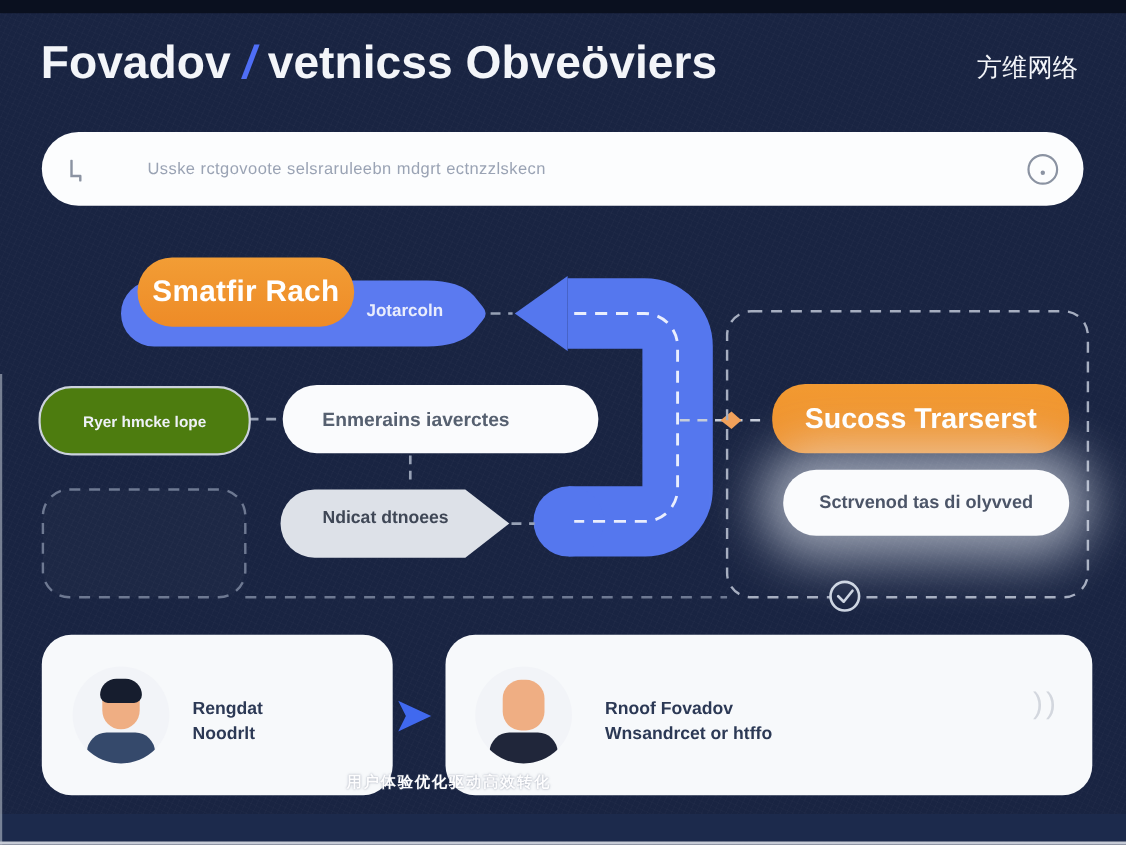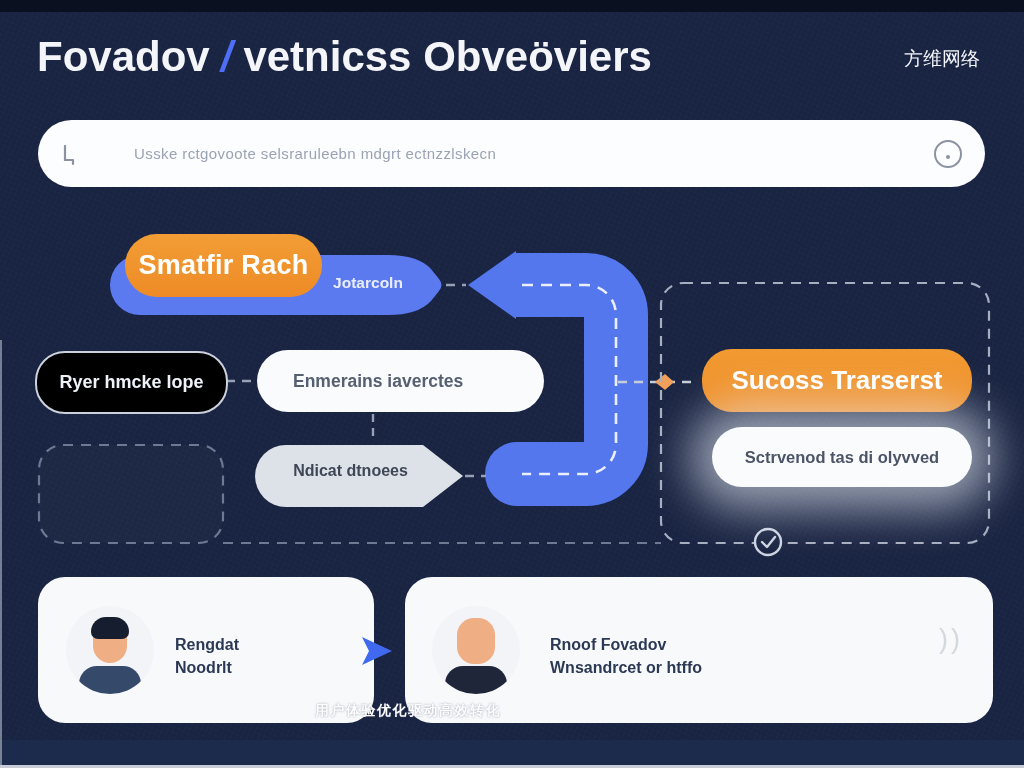--- a/index.html
+++ b/index.html
@@ -9,45 +9,45 @@
   #stage::before{content:"";position:absolute;inset:0;z-index:0;pointer-events:none;
     background:repeating-linear-gradient(115deg,rgba(255,255,255,.016) 0 1px,transparent 1px 5px),
                repeating-linear-gradient(25deg,rgba(255,255,255,.013) 0 1px,transparent 1px 5px);}
   .abs{position:absolute;}
   #top-strip{left:0;top:0;width:1024px;height:12px;background:#0a101f;z-index:3;}
   #left-edge{left:0;top:340px;width:2px;height:428px;background:rgba(195,202,214,.55);z-index:3;}
   #bottom-band{left:0;top:740px;width:1024px;height:25px;background:#1c2a4c;z-index:1;}
   #bottom-line{left:0;top:765px;width:1024px;height:3px;background:#c6cbd6;z-index:3;}
   #page-title{left:37px;top:33px;font-size:42px;font-weight:800;color:#f3f5f9;letter-spacing:0;white-space:nowrap;z-index:2;}
   #page-title .slash{color:#4f6ef6;font-style:italic;padding:0 11px;}
-  #brand{right:44px;top:46px;font-size:19px;color:#f3f5f9;font-weight:500;z-index:2;}
+  #brand{right:44px;top:46px;font-size:23px;color:#f3f5f9;font-weight:500;z-index:2;}
   #search-bar{left:38px;top:120px;width:947px;height:67px;border-radius:34px;background:#fcfdfe;z-index:2;}
   #search-placeholder{left:96px;top:0;height:67px;display:flex;align-items:center;font-size:15px;color:#9aa3b4;letter-spacing:.4px;}
   #cursor-icon{left:62px;top:145px;z-index:3;}
   #search-circle-icon{right:62px;top:140px;width:24px;height:24px;border:2px solid #8b93a2;border-radius:50%;z-index:3;}
   #search-circle-icon i{position:absolute;left:10px;top:13px;width:4px;height:4px;border-radius:50%;background:#8b93a2;}
   
   .pill{display:flex;align-items:center;justify-content:center;z-index:2;}
   #smart-pill{left:125px;top:234px;width:197px;height:63px;border-radius:32px;
     background:linear-gradient(180deg,#f29d35,#ee8b27);color:#fff;font-size:27px;font-weight:800;letter-spacing:.3px;}
   #bluepill-label{left:318px;top:274px;width:100px;text-align:center;color:#e9edfc;font-size:15.5px;font-weight:700;z-index:2;}
   #system-pill{left:703px;top:258px;width:212px;height:54px;border-radius:28px;border:2px solid #ccd2dd;background:#192442;
     color:#eef1f7;font-size:16.5px;font-weight:600;justify-content:flex-start;padding-left:27px;box-sizing:border-box;}
-  #ryer-pill{left:35px;top:351px;width:189px;height:59px;border-radius:30px;border:2px solid #ccd2dd;background:#000000;
-    color:#eef1f7;font-size:18px;font-weight:600;}
+  #ryer-pill{left:35px;top:351px;width:189px;height:59px;border-radius:30px;border:2px solid #ccd2dd;background:#4d7c0f;
+    color:#eef1f7;font-size:14px;font-weight:600;}
   #white-pill{left:257px;top:350px;width:287px;height:62px;border-radius:31px;background:#fafbfd;
     color:#566070;font-size:17.5px;font-weight:600;justify-content:flex-start;padding-left:36px;box-sizing:border-box;}
   #chevron-label{left:268px;top:462px;width:165px;text-align:center;color:#3f4756;font-size:16px;font-weight:600;z-index:2;}
   #success-box{left:702px;top:349px;width:270px;height:63px;border-radius:30px;
     background:linear-gradient(180deg,#f29a32,#ee8d26);color:#fff;font-size:26px;font-weight:700;}
   #delivered-box{left:712px;top:427px;width:260px;height:60px;border-radius:30px;background:#fafbfd;
     box-shadow:0 0 46px 22px rgba(238,243,252,.6);color:#4c5568;font-size:16.5px;font-weight:600;}
   
   .card{background:#f7f9fb;border-radius:27px;z-index:2;}
-  #card-left{left:38px;top:577px;width:319px;height:146px;padding-left:17px;}
+  #card-left{left:38px;top:577px;width:319px;height:146px;}
   #card-right{left:405px;top:577px;width:588px;height:146px;}
   .avatar{position:absolute;width:88px;height:88px;border-radius:50%;background:#f2f4f8;overflow:hidden;}
   .av-head{position:absolute;left:50%;top:15px;transform:translateX(-50%);width:34px;height:42px;border-radius:17px;background:#efae83;}
   .av-hair{position:absolute;left:50%;top:11px;transform:translateX(-50%);width:38px;height:22px;border-radius:19px 19px 9px 9px;background:#161d2e;}
   .av-body{position:absolute;left:50%;bottom:-8px;transform:translateX(-50%);width:62px;height:36px;border-radius:18px 18px 0 0;}
   .card-text{position:absolute;font-size:16px;color:#2c3955;font-weight:600;line-height:23px;}
   #right-chevrons{position:absolute;right:30px;top:47px;font-size:27px;color:#d3d7de;letter-spacing:3px;font-weight:400;}
   #caption{left:0;top:702px;width:816px;text-align:center;color:#fdfdfe;font-size:14px;font-weight:600;letter-spacing:1.5px;z-index:4;
     text-shadow:0 0 2px rgba(70,80,108,.55);}
   svg{position:absolute;left:0;top:0;}

